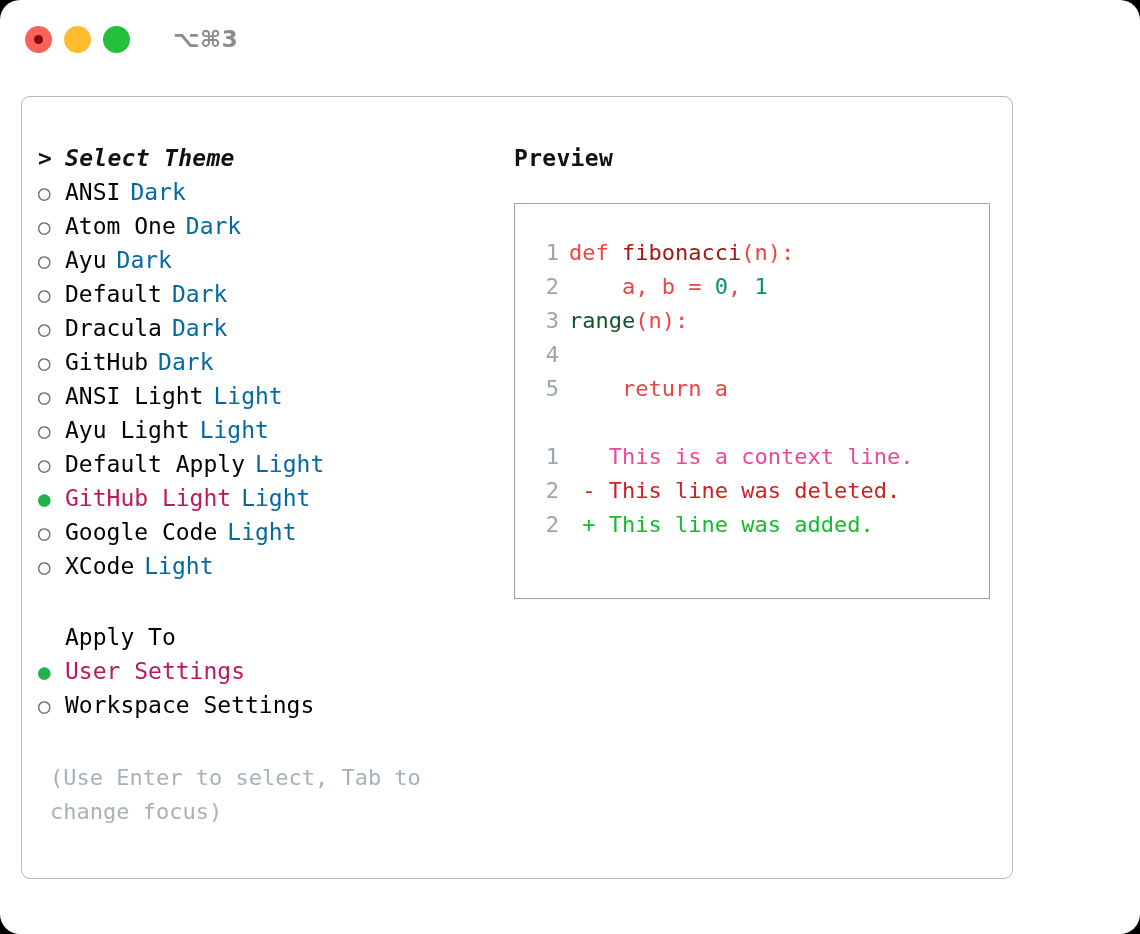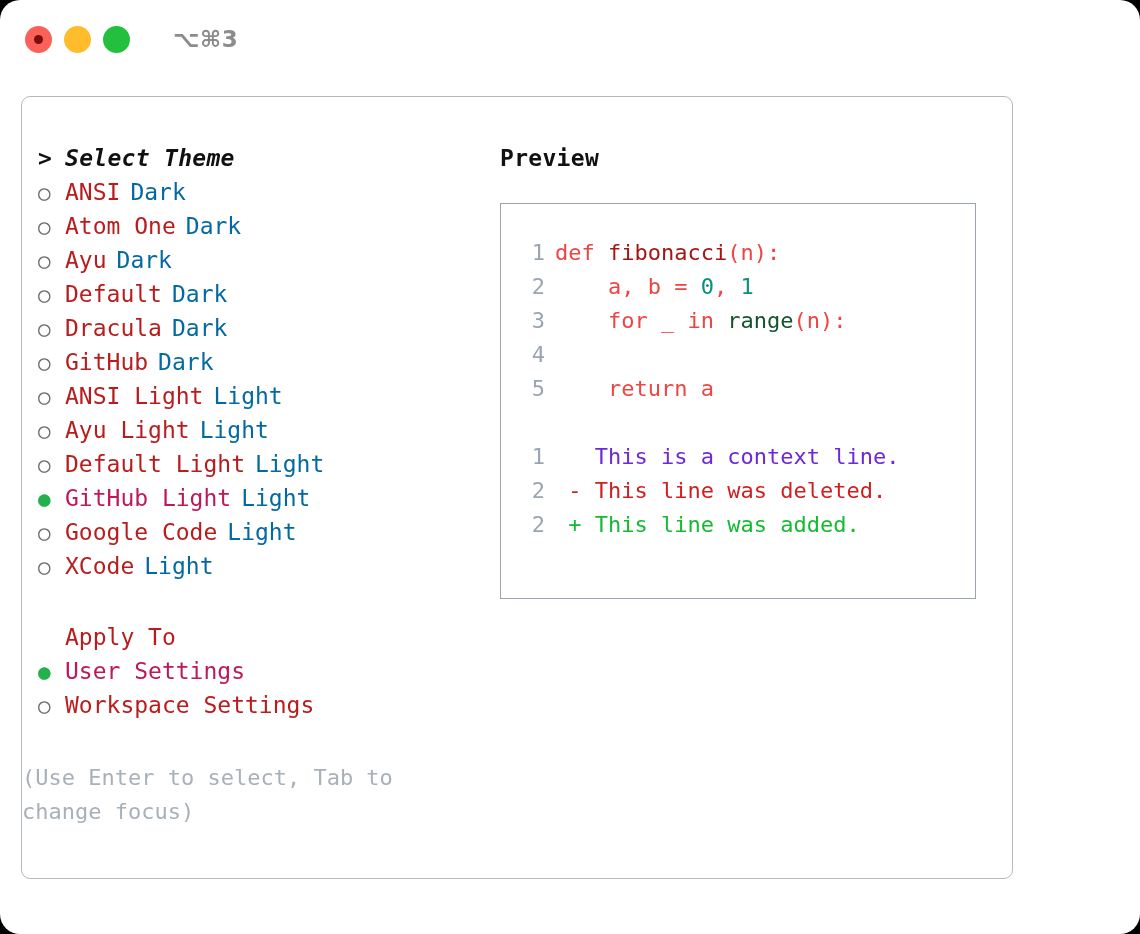--- a/index.html
+++ b/index.html
@@ -117,46 +117,46 @@
   }
   .marker.selected {
     color: #22b14c;
   }
   .section-title {
     font-weight: 700;
     color: #111111;
     letter-spacing: 0.3px;
     font-style: italic;
   }
-  .theme-name { color: #b91c1c; }
+  .theme-name { color: #000000; }
   .theme-name.selected { color: #be185d; }
   .variant-tag {
     color: #0369a1;
     margin-left: 10px;
   }
 
   .apply-header {
     margin-top: 37px;
   }
 
   .help-text {
     position: absolute;
-    left: 0;
+    left: 28px;
     top: 664px;
     width: 410px;
     font-size: 22px;
     line-height: 34px;
     color: #a8b0ba;
     white-space: pre-wrap;
   }
 
   
   .right-col {
     position: absolute;
-    left: 478px;
+    left: 492px;
     top: 48px;
     width: 490px;
   }
   .preview-label {
     font-size: 23px;
     font-weight: 700;
     color: #111111;
     height: 34px;
     letter-spacing: 0.3px;
   }
@@ -183,21 +183,21 @@
     text-align: right;
     color: #9aa5b1;
     margin-right: 10px;
   }
   .code-blank { height: 34px; }
 
   .tok-plain { color: #ef4444; }
   .tok-func  { color: #a81515; }
   .tok-num   { color: #0b8f78; }
   .tok-call  { color: #14532d; }
-  .tok-ctx   { color: #6d28d9; }
+  .tok-ctx   { color: #ec4899; }
   .tok-del   { color: #cf1f1f; }
   .tok-add   { color: #14bb32; }
 </style>
 </head>
 <body>
 
 <div class="window">
 
   <div class="titlebar">
     <div class="lights">
@@ -255,21 +255,21 @@
           <span class="theme-name">ANSI Light</span>
           <span class="variant-tag">Light</span>
         </div>
         <div class="row">
           <span class="marker">○</span>
           <span class="theme-name">Ayu Light</span>
           <span class="variant-tag">Light</span>
         </div>
         <div class="row">
           <span class="marker">○</span>
-          <span class="theme-name">Default Light</span>
+          <span class="theme-name">Default Apply</span>
           <span class="variant-tag">Light</span>
         </div>
         <div class="row">
           <span class="marker selected">●</span>
           <span class="theme-name selected">GitHub Light</span>
           <span class="variant-tag">Light</span>
         </div>
         <div class="row">
           <span class="marker">○</span>
           <span class="theme-name">Google Code</span>
@@ -305,21 +305,21 @@
           <div class="code-line">
             <span class="lineno">1</span>
             <span class="tok-plain">def </span><span class="tok-func">fibonacci</span><span class="tok-plain">(n):</span>
           </div>
           <div class="code-line">
             <span class="lineno">2</span>
             <span class="tok-plain">    a, b = </span><span class="tok-num">0</span><span class="tok-plain">, </span><span class="tok-num">1</span>
           </div>
           <div class="code-line">
             <span class="lineno">3</span>
-            <span class="tok-plain">    for _ in </span><span class="tok-call">range</span><span class="tok-plain">(n):</span>
+            <span class="tok-call">range</span><span class="tok-plain">(n):</span>
           </div>
           <div class="code-line">
             <span class="lineno">4</span>
           </div>
           <div class="code-line">
             <span class="lineno">5</span>
             <span class="tok-plain">    return a</span>
           </div>
 
           <div class="code-blank"></div>

